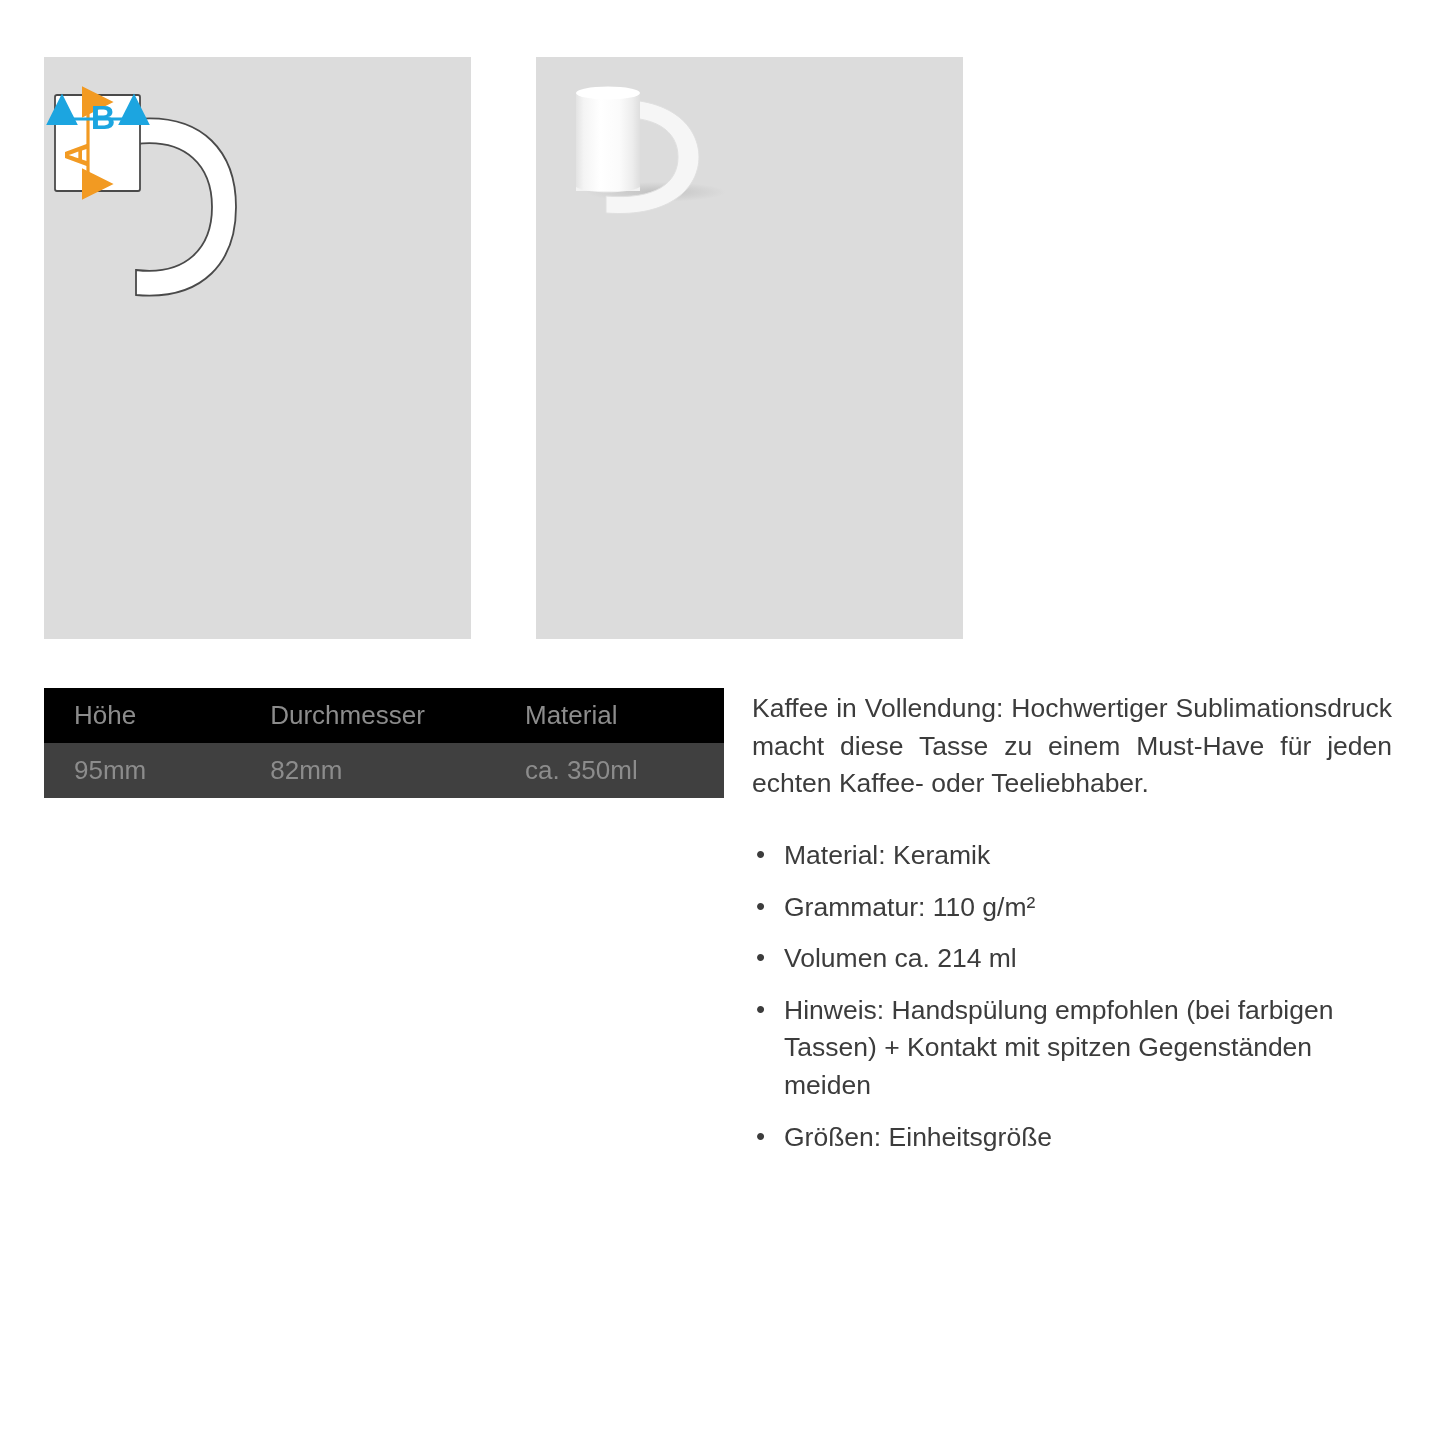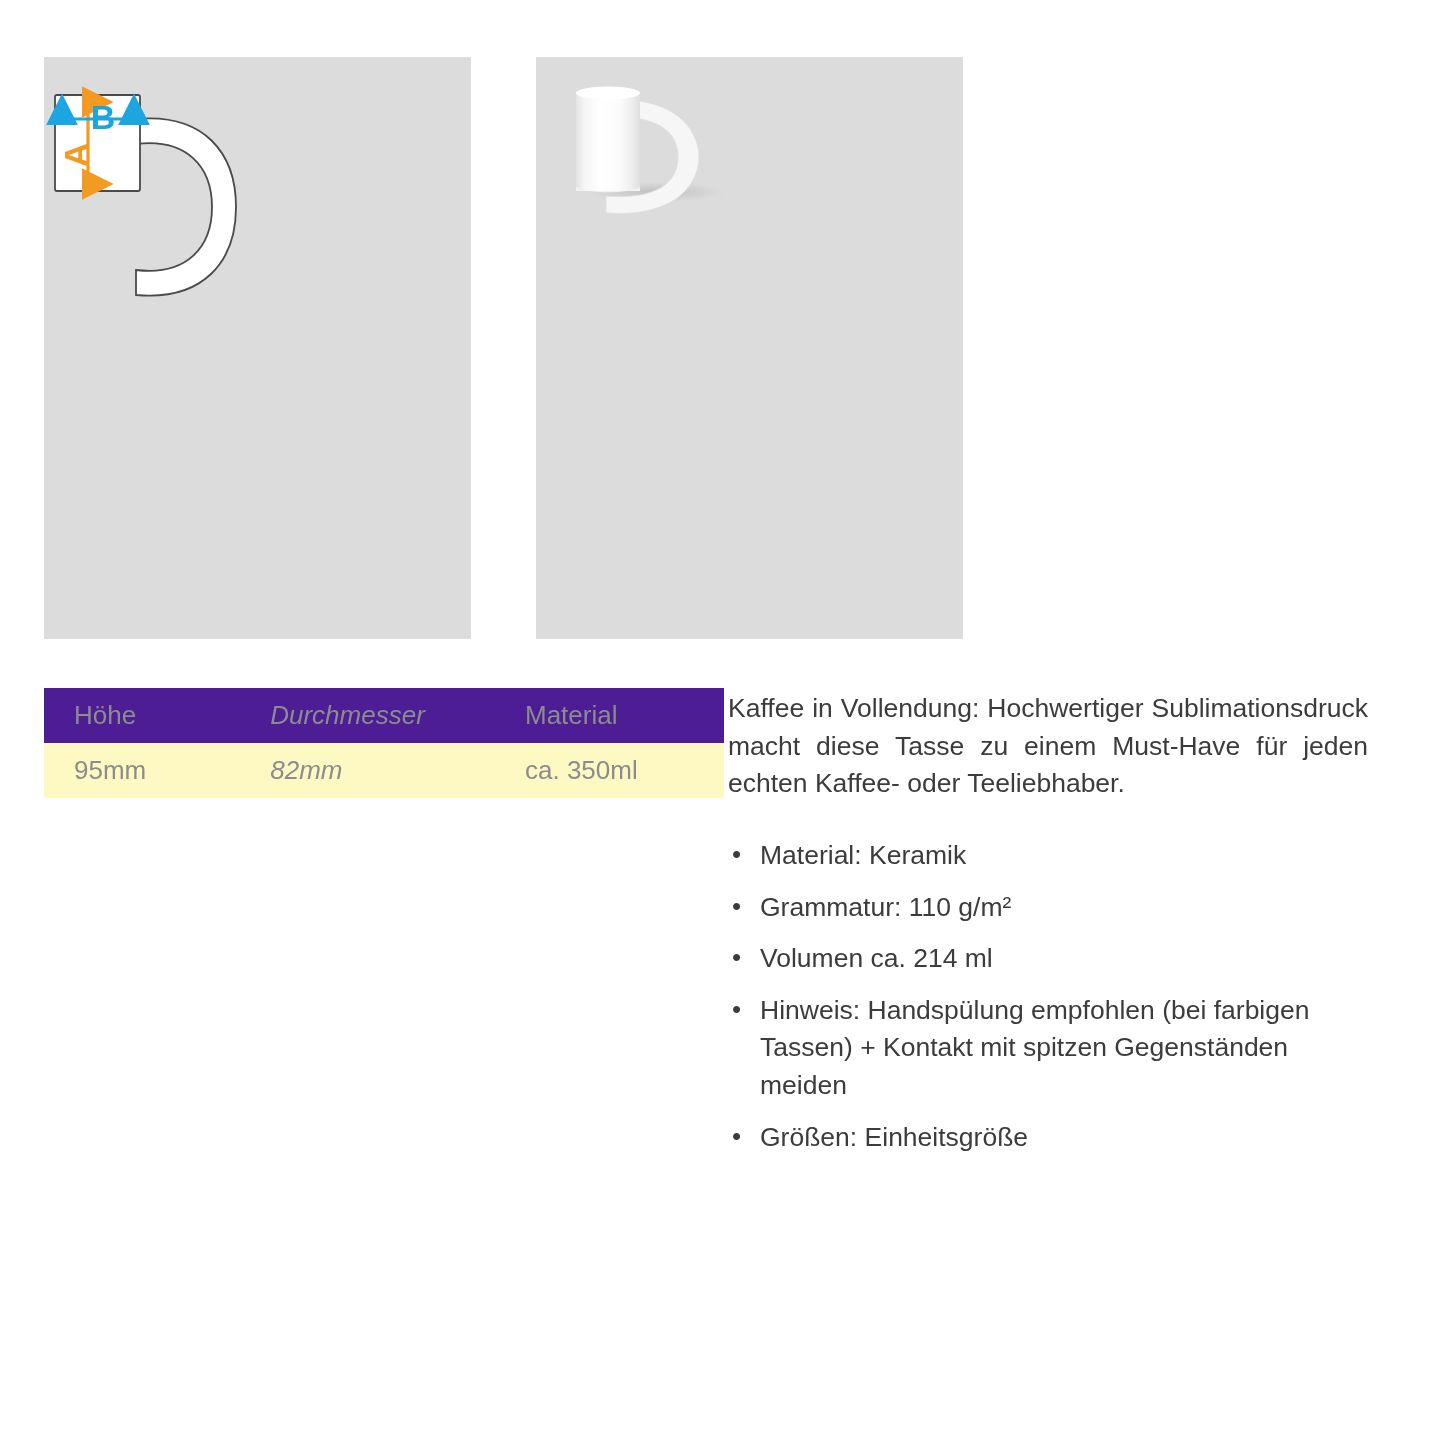--- a/index.html
+++ b/index.html
@@ -63,36 +63,36 @@
     font-size: 26px;
     color: #8a8a8a;
   }
   .spec-table td {
     padding: 12px 0 12px 30px;
     font-weight: normal;
     text-align: left;
     white-space: nowrap;
   }
   .spec-head td {
-    background: #4c1d95;
+    background: #000000;
     color: #8c8c8c;
   }
   .spec-body td {
-    background: #fef9c3;
+    background: #404040;
     color: #8c8c8c;
   }
   .col-1 { width: 200px; }
-  .col-2 { width: 250px; font-style: italic; }
+  .col-2 { width: 250px; }
   .col-3 { width: 230px; }
 
   
   .description {
     position: absolute;
     top: 690px;
-    left: 728px;
+    left: 752px;
     width: 640px;
     font-size: 26.5px;
     line-height: 1.42;
     color: #3c3c3c;
   }
   .desc-paragraph {
     margin: 0 0 34px 0;
     text-align: justify;
     hyphens: auto;
   }

